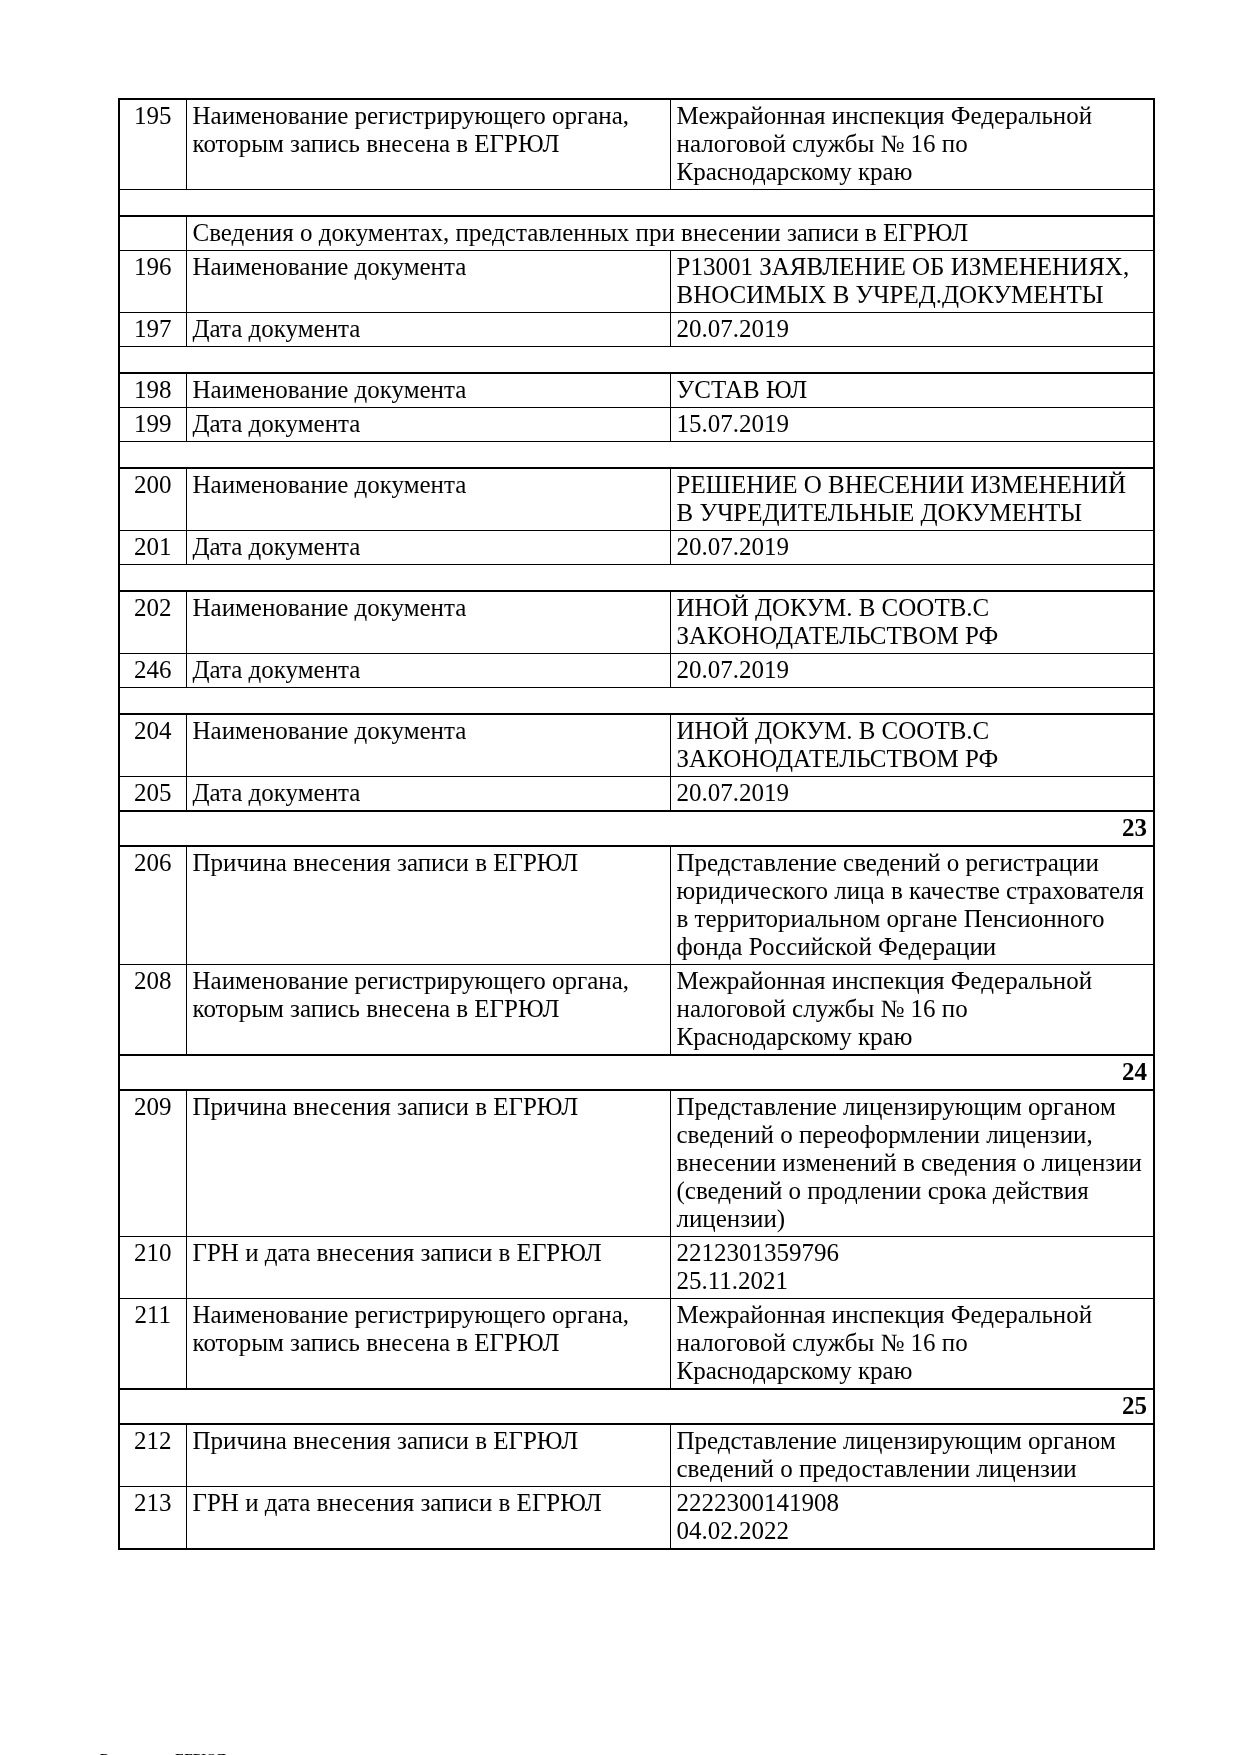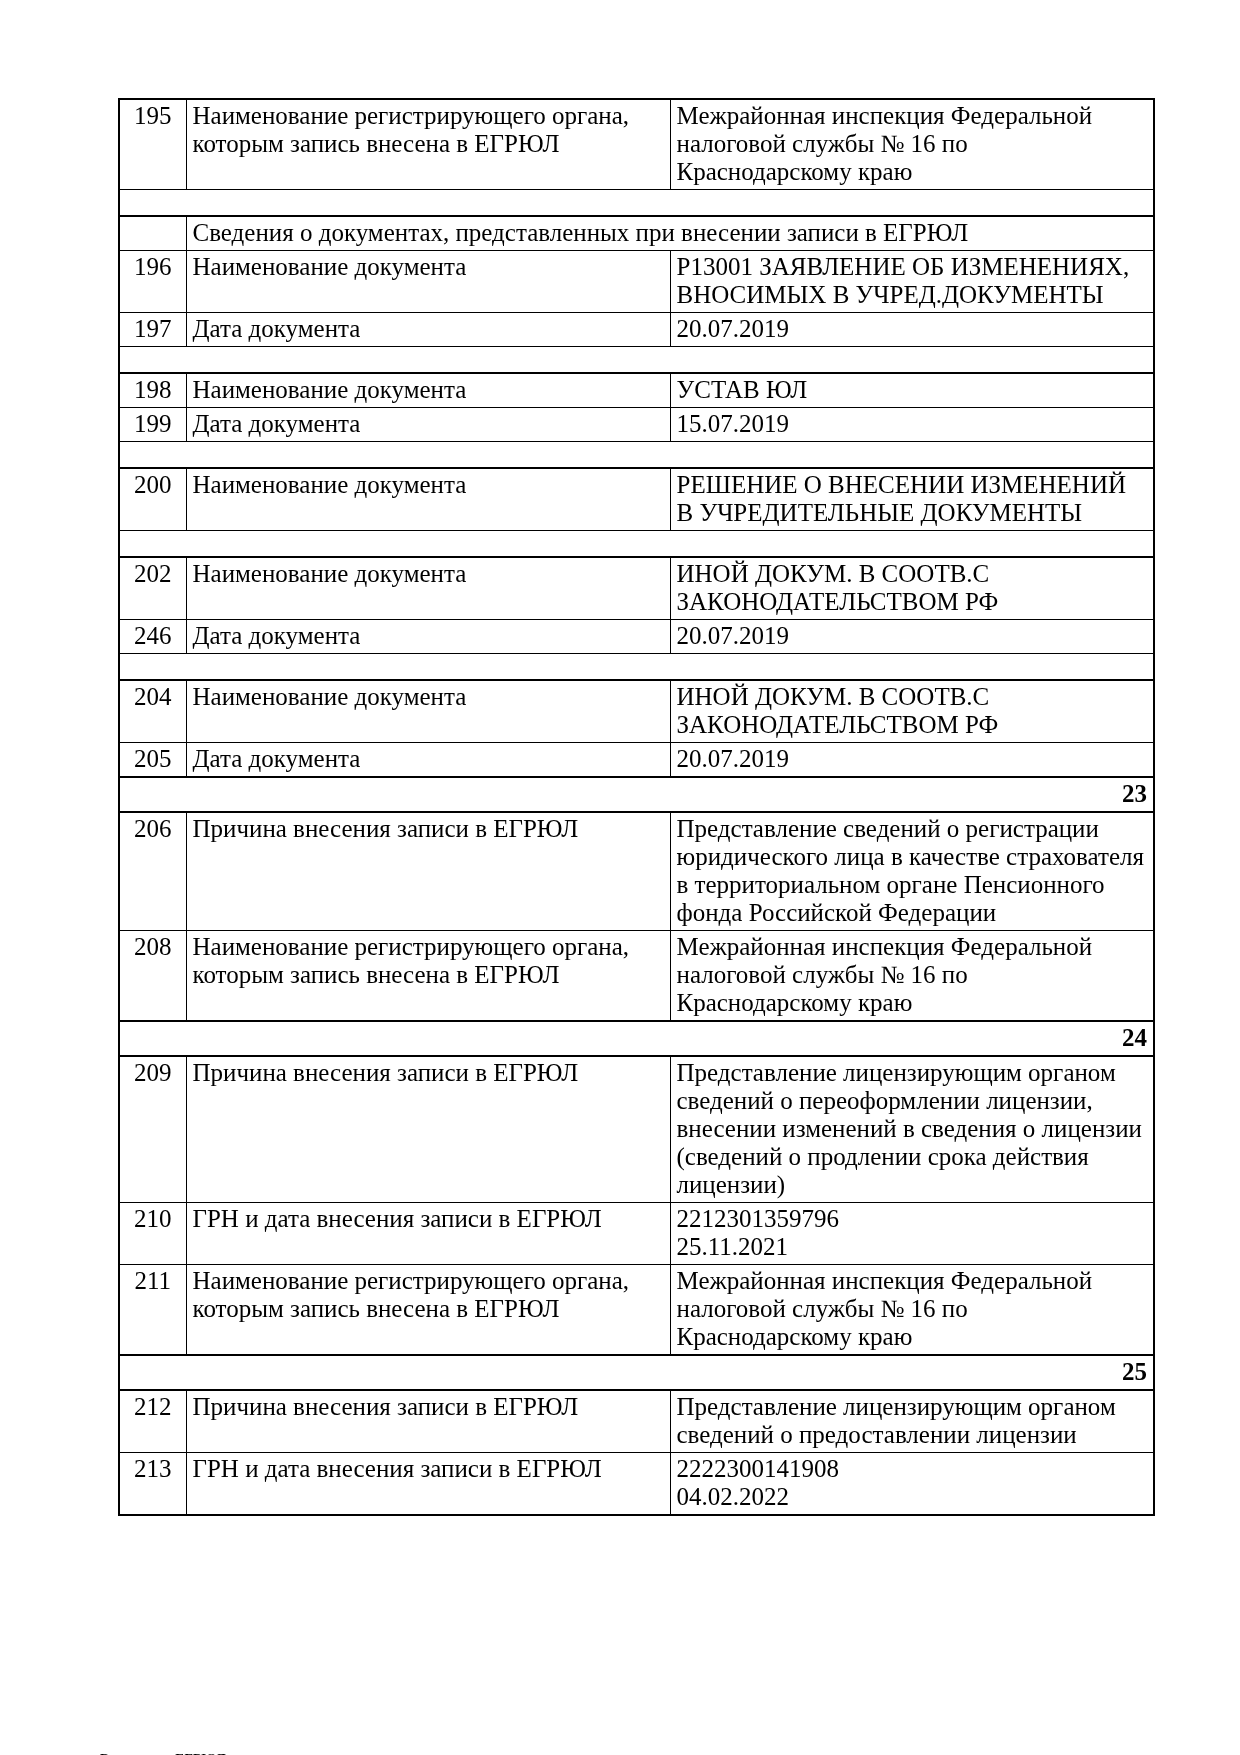--- a/index.html
+++ b/index.html
@@ -127,20 +127,25 @@
         </tr>
         <tr class="spacer">
           <td class="spacer-cell" colspan="3"></td>
         </tr>
         <tr class="data">
           <td class="num">200</td>
           <td class="label">Наименование документа</td>
           <td class="value">РЕШЕНИЕ О ВНЕСЕНИИ ИЗМЕНЕНИЙ
 В УЧРЕДИТЕЛЬНЫЕ ДОКУМЕНТЫ</td>
         </tr>
+        <tr class="data">
+          <td class="num">201</td>
+          <td class="label">Дата документа</td>
+          <td class="value">20.07.2019</td>
+        </tr>
         <tr class="spacer">
           <td class="spacer-cell" colspan="3"></td>
         </tr>
         <tr class="data">
           <td class="num">202</td>
           <td class="label">Наименование документа</td>
           <td class="value">ИНОЙ ДОКУМ. В СООТВ.С
 ЗАКОНОДАТЕЛЬСТВОМ РФ</td>
         </tr>
         <tr class="data">

